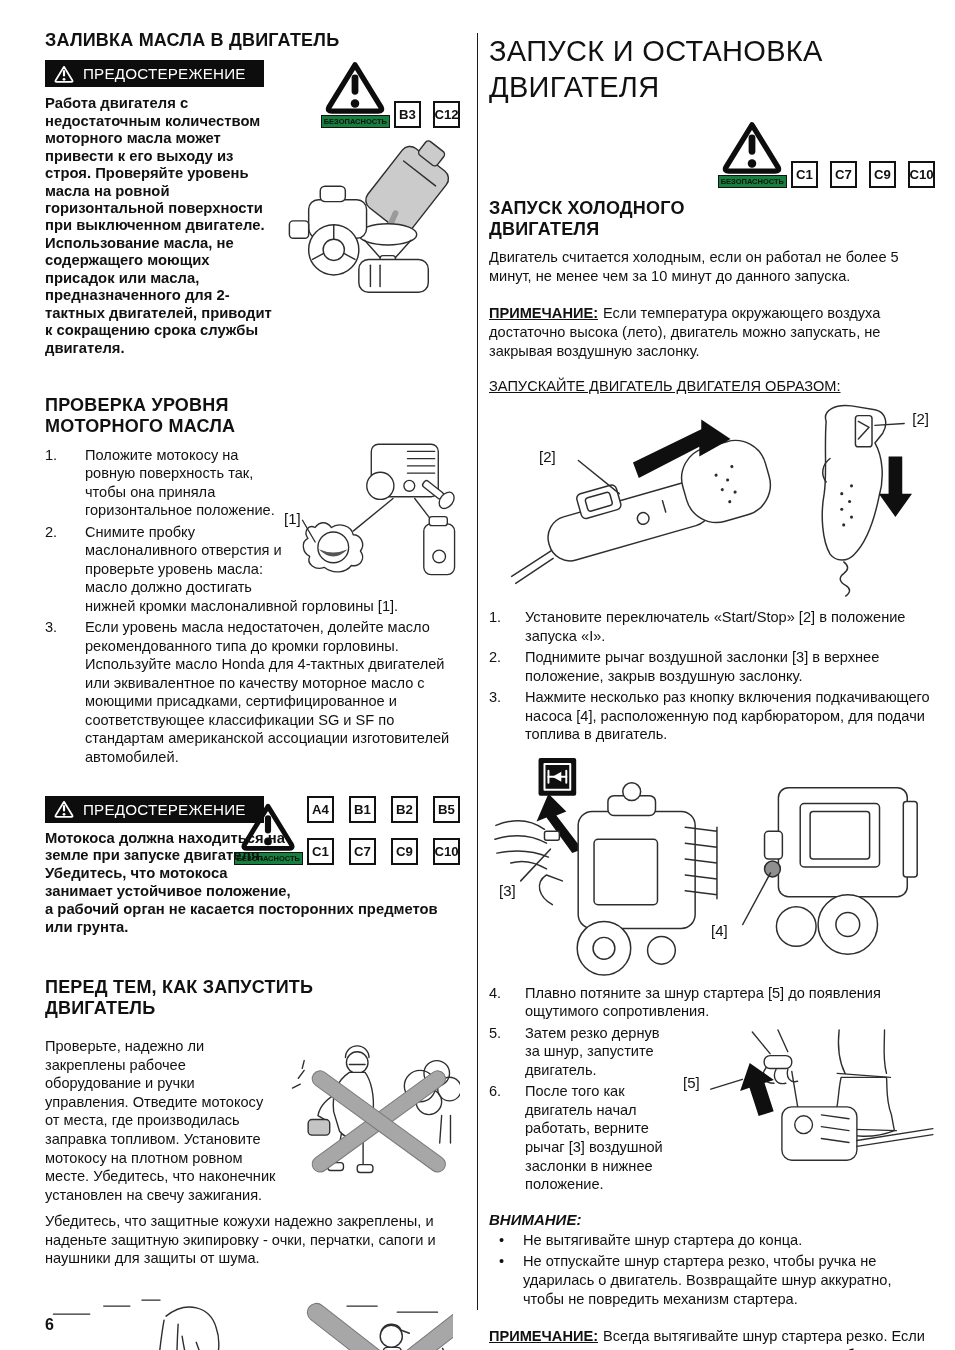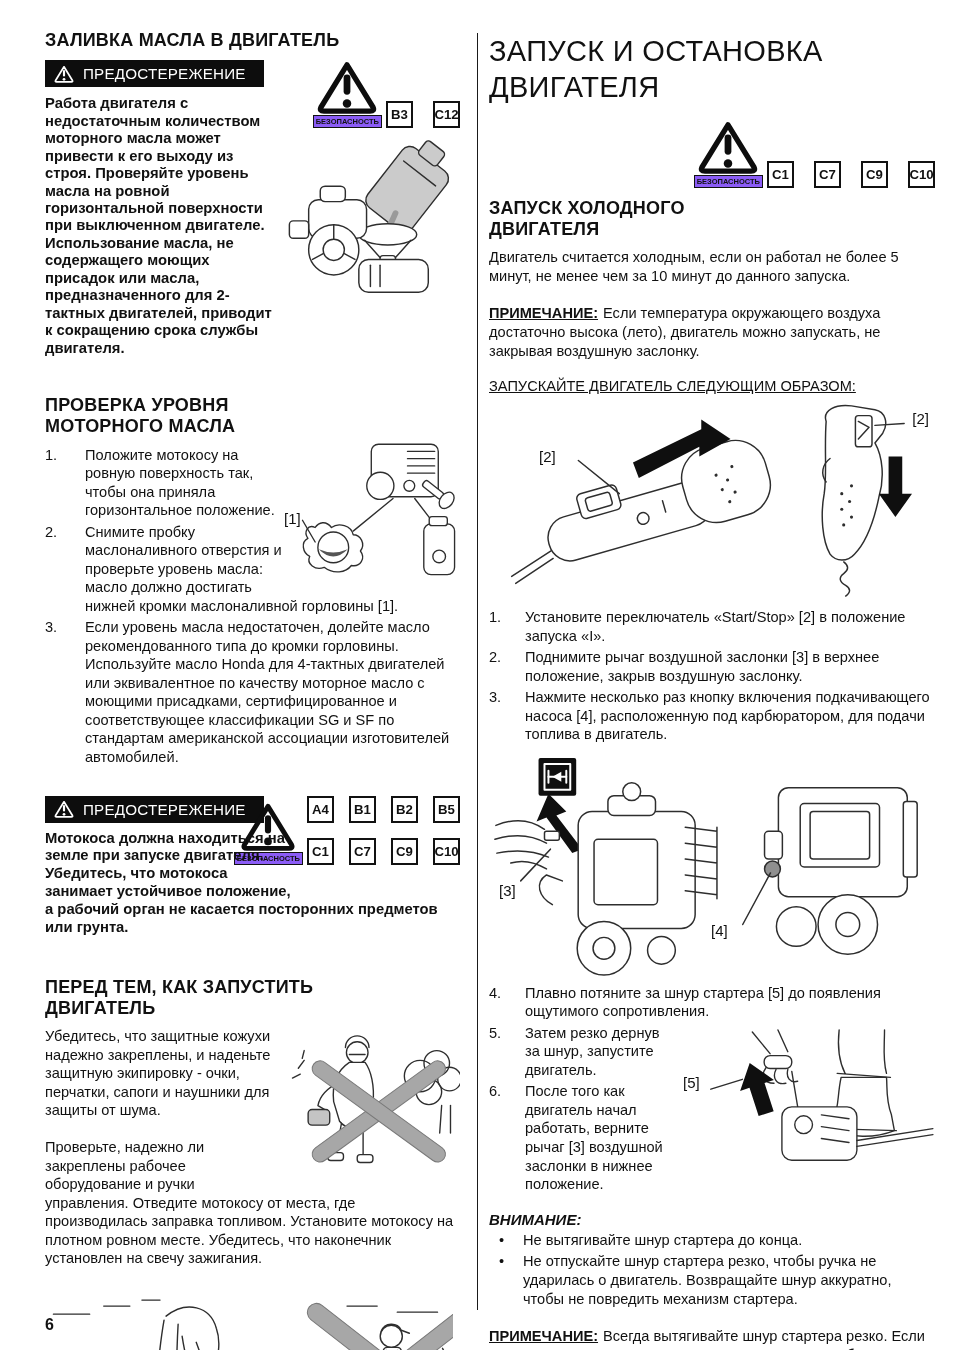--- a/index.html
+++ b/index.html
@@ -14,24 +14,24 @@
   .body{font-size:14.6px;line-height:1.27}
   .warnbar{display:flex;align-items:center;gap:9px;background:#0d0d0d;color:#fff;
            width:219px;height:27px;padding:0 9px;font-weight:400;font-size:15.2px;letter-spacing:.2px}
   .warntext{font-weight:700;font-size:14.8px;line-height:1.18;margin-top:8px;max-width:237px}
   .warntext2{font-weight:700;font-size:14.8px;line-height:1.21;margin-top:7px}
   .fr{float:right}
   .clr{clear:both}
   .safety{display:flex;align-items:flex-end;gap:4px}
   .tri-col{display:flex;flex-direction:column;align-items:center}
   .tri-col svg{display:block}
-  .slab{border:1.2px solid #111;font-size:7.5px;font-weight:700;padding:1px 2px;margin-top:1px;background:#8b5cf6;white-space:nowrap}
+  .slab{border:1.2px solid #111;font-size:7.5px;font-weight:700;padding:1px 2px;margin-top:1px;background:#15803d;white-space:nowrap}
   .code{border:2px solid #111;width:27px;height:27px;display:flex;align-items:center;justify-content:center;
         font-weight:700;font-size:13.2px;background:#fff}
-  .codes{display:flex;gap:20px}
+  .codes{display:flex;gap:12px}
   .codes2{display:grid;grid-template-columns:repeat(4,27px);gap:15px}
   .nlist .item{position:relative;padding-left:40px;font-size:14.6px;line-height:1.27;margin-bottom:3px}
   .nlist .n{position:absolute;left:0;top:0}
   .nlist.tight .item{padding-left:36px}
   .note{font-size:14.6px;line-height:1.31}
   .lbl{font-weight:700;text-decoration:underline;margin-right:5px}
   .u{text-decoration:underline}
   .attn-lbl{font-weight:700;font-style:italic;font-size:15px;margin-top:14px}
   .bullets .bi{position:relative;padding-left:34px;font-size:14.6px;line-height:1.31;margin-top:2px}
   .bullets .bi::before{content:"\2022";position:absolute;left:10px;font-style:normal}
@@ -198,22 +198,22 @@
           <rect x="48" y="128" width="16" height="8" rx="3" fill="#fff"></rect>
           <rect x="78" y="130" width="16" height="8" rx="3" fill="#fff"></rect>
           <rect x="28" y="84" width="22" height="16" rx="4" fill="#c4c4c4"></rect>
           <path d="M18 42 l6 -8 M12 52 l8 -4 M22 32 l2 -8"></path>
           <g>
             <rect x="18" y="78" width="164" height="16" rx="8" fill="#a7a7a7" stroke="#787878" stroke-width="1" transform="rotate(-36 100 86)"></rect>
             <rect x="18" y="78" width="164" height="16" rx="8" fill="#a7a7a7" stroke="#787878" stroke-width="1" transform="rotate(36 100 86)"></rect>
           </g>
         </svg>
       </div>
+      <p class="body" style="margin-top:18px">Проверьте, надежно ли закреплены рабочее оборудование и ручки управления. Отведите мотокосу от места, где производилась заправка топливом. Установите мотокосу на плотном ровном месте. Убедитесь, что наконечник установлен на свечу зажигания.</p>
       <p class="body" style="margin-top:8px">Убедитесь, что защитные кожухи надежно закреплены, и наденьте защитную экипировку - очки, перчатки, сапоги и наушники для защиты от шума.</p>
-      <p class="body" style="margin-top:18px">Проверьте, надежно ли закреплены рабочее оборудование и ручки управления. Отведите мотокосу от места, где производилась заправка топливом. Установите мотокосу на плотном ровном месте. Убедитесь, что наконечник установлен на свечу зажигания.</p>
       <div class="clr"></div>
     </div>
 
     <svg class="illu" width="408" height="186" viewBox="0 0 405 185" style="margin-top:16px" fill="none" stroke="#2e2e2e" stroke-width="1.4" stroke-linecap="round" stroke-linejoin="round">
       <path d="M8 30 h36 M58 22 h26 M300 22 h30 M350 28 h40 M96 16 h18"></path>
       <path d="M120 32 C140 16 164 22 170 44 C175 58 172 72 168 84"></path>
       <circle cx="172" cy="95" r="12" fill="#fff"></circle>
       <path d="M162 90 L182 92"></path>
       <path d="M150 58 C158 80 164 96 171 108 M136 52 C140 78 146 100 158 116"></path>
       <path d="M118 36 C112 70 110 104 108 132 M132 40 C130 74 130 106 130 136"></path>
@@ -267,21 +267,21 @@
     </div>
 
     <div class="h2" style="margin-top:10px;max-width:240px">ЗАПУСК ХОЛОДНОГО ДВИГАТЕЛЯ</div>
 
     <p class="note" style="margin-top:8px">Двигатель считается холодным, если он работал не более 5 минут, не менее чем за 10 минут до данного запуска.</p>
 
     <p class="note" style="margin-top:17px">
       <span class="lbl">ПРИМЕЧАНИЕ:</span><span>Если температура окружающего воздуха достаточно высока (лето), двигатель можно запускать, не закрывая воздушную заслонку.</span>
     </p>
 
-    <p class="note u" style="margin-top:16px">ЗАПУСКАЙТЕ ДВИГАТЕЛЬ СЛЕДУЮЩИМ ОБРАЗОМ:</p>
+    <p class="note u" style="margin-top:16px">ЗАПУСКАЙТЕ ДВИГАТЕЛЬ ДВИГАТЕЛЯ ОБРАЗОМ:</p>
 
     <div class="rel">
       <span class="callout" style="left:50px;top:48px">[2]</span>
       <span class="callout" style="right:6px;top:10px">[2]</span>
       <svg class="illu" width="446" height="200" viewBox="0 0 446 205" style="margin-top:4px" fill="none" stroke="#2e2e2e" stroke-width="1.5" stroke-linecap="round" stroke-linejoin="round">
         <g transform="rotate(-16 150 120)">
           <rect x="52" y="98" width="172" height="46" rx="22" fill="#fff"></rect>
           <rect x="200" y="70" width="88" height="78" rx="32" fill="#fff"></rect>
           <rect x="92" y="80" width="42" height="26" rx="5" fill="#fff"></rect>
           <rect x="100" y="86" width="26" height="14" rx="3"></rect>

